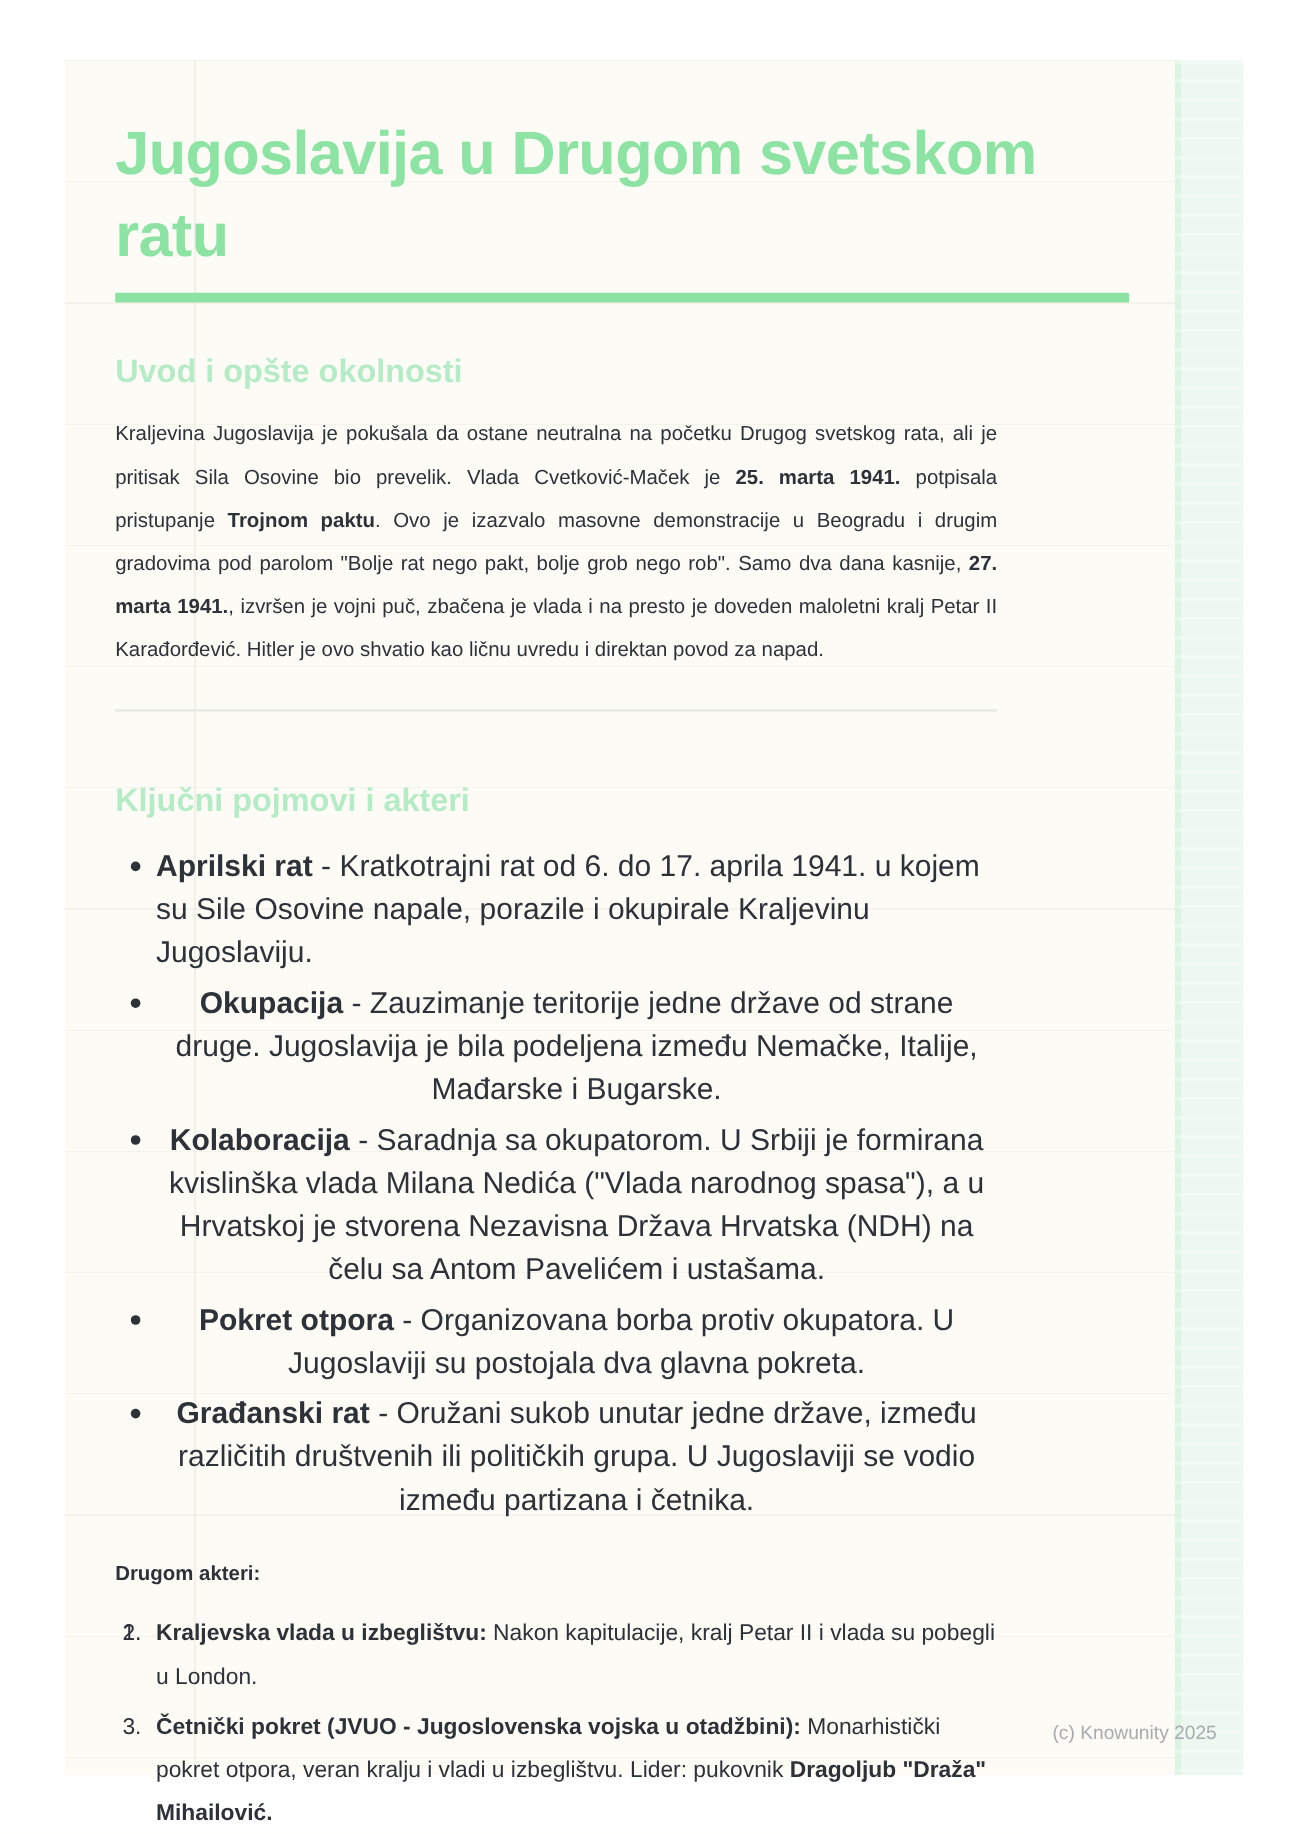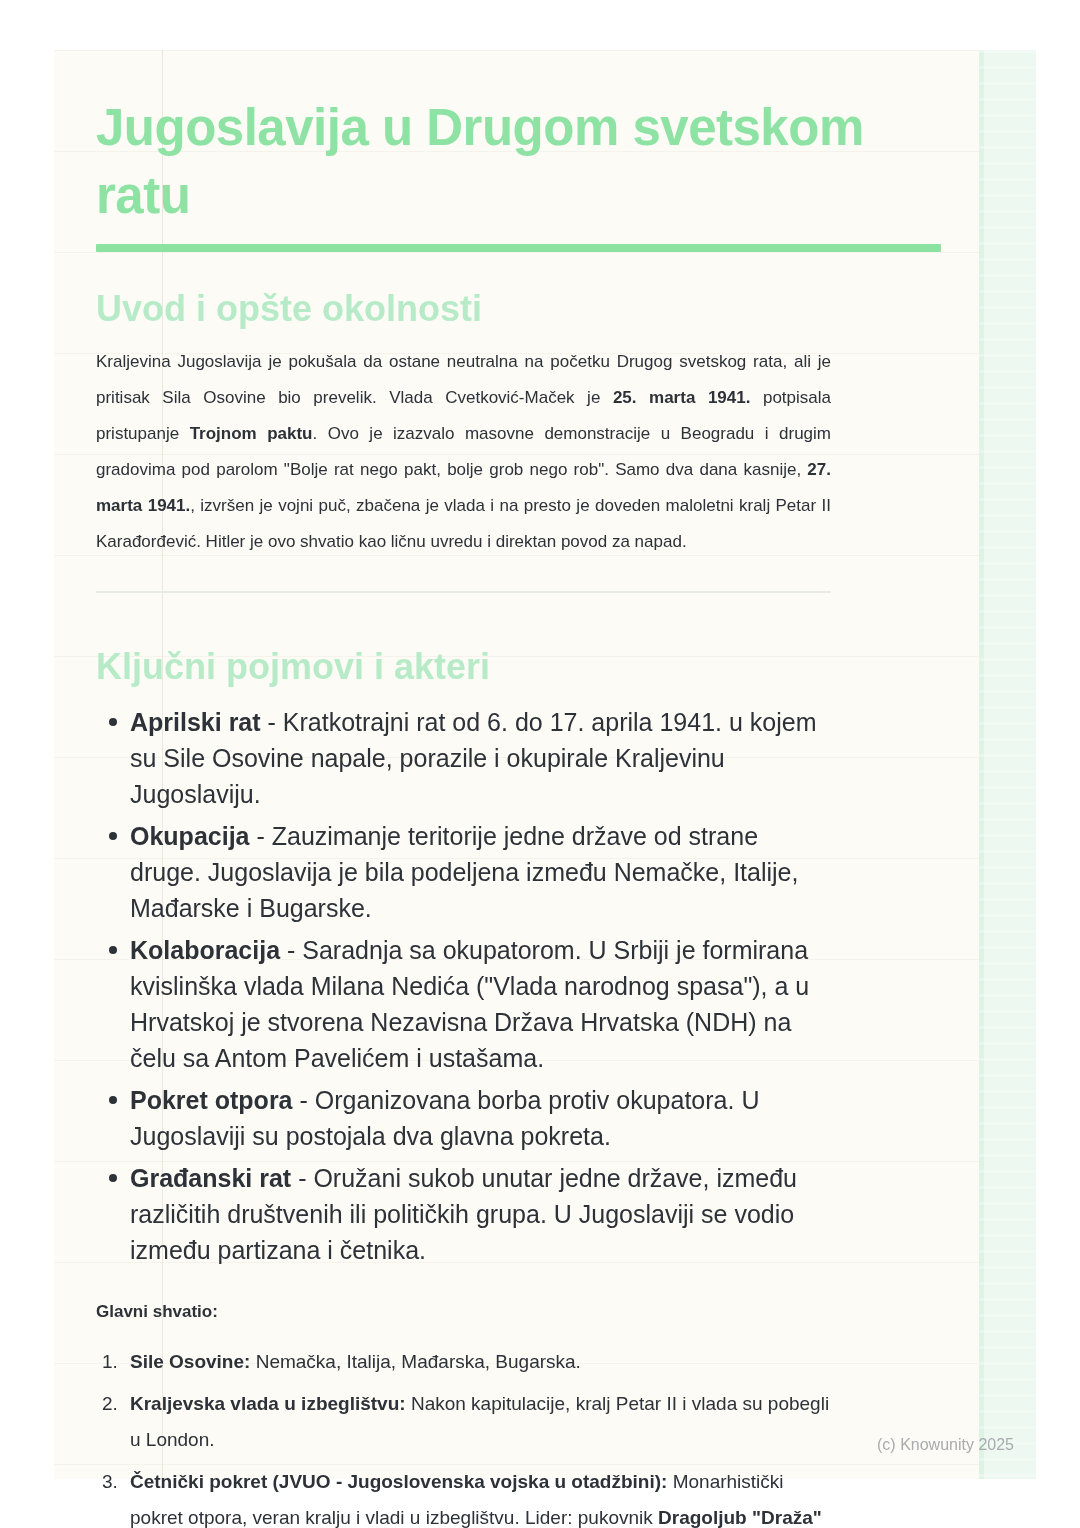--- a/index.html
+++ b/index.html
@@ -41,30 +41,30 @@
   h1{
     margin:44px 0 0;font-size:51px;line-height:68px;font-weight:bold;
     color:var(--title-green,#8ee3a4);letter-spacing:-0.5px;
   }
   h1 .tline{display:block;white-space:nowrap;}
   .title-rule{
     width:845px;height:8px;margin-top:14px;border-radius:1px;
     background:var(--rule-green,#8ce2a1);
   }
   h2{
-    margin:40px 0 0;font-size:36px;line-height:34px;font-weight:bold;
+    margin:40px 0 0;font-size:27px;line-height:34px;font-weight:bold;
     color:var(--heading-green,#b7ebc7);
   }
   h2.second{margin-top:57px;}
   p.body{font-size:17px;line-height:36px;margin:18px 0 0;}
   p.just{text-align:justify;}
   .divider{height:2px;background:#e8ebe3;margin-top:31px;width:735px;}
   ul.terms{list-style:none;margin:20px 0 0;padding:0;}
   ul.terms li{position:relative;padding-left:34px;font-size:25px;line-height:36px;}
-  ul.terms li + li{margin-top:6px;}
+  ul.terms li + li{margin-top:6px;text-align:center;}
   .dot{
     position:absolute;left:13px;top:14px;width:8px;height:8px;border-radius:50%;
     background:var(--body-text,#2d3138);
   }
   p.bold-line{font-weight:bold;margin-top:26px;}
   ol.actors{list-style:none;margin:14px 0 0;padding:0;}
   ol.actors li{position:relative;padding-left:34px;font-size:19px;line-height:36px;}
   ol.actors li + li{margin-top:6px;}
   .num{position:absolute;left:6px;top:0;}
   .credit{
@@ -95,23 +95,23 @@
     <h2 class="second">Ključni pojmovi i akteri</h2>
 
     <ul class="terms">
       <li><span class="dot"></span><span class="li-text"><b>Aprilski rat</b> - Kratkotrajni rat od 6. do 17. aprila 1941. u kojem su Sile Osovine napale, porazile i okupirale Kraljevinu Jugoslaviju.</span></li>
       <li><span class="dot"></span><span class="li-text"><b>Okupacija</b> - Zauzimanje teritorije jedne države od strane druge. Jugoslavija je bila podeljena između Nemačke, Italije, Mađarske i Bugarske.</span></li>
       <li><span class="dot"></span><span class="li-text"><b>Kolaboracija</b> - Saradnja sa okupatorom. U Srbiji je formirana kvislinška vlada Milana Nedića ("Vlada narodnog spasa"), a u Hrvatskoj je stvorena Nezavisna Država Hrvatska (NDH) na čelu sa Antom Pavelićem i ustašama.</span></li>
       <li><span class="dot"></span><span class="li-text"><b>Pokret otpora</b> - Organizovana borba protiv okupatora. U Jugoslaviji su postojala dva glavna pokreta.</span></li>
       <li><span class="dot"></span><span class="li-text"><b>Građanski rat</b> - Oružani sukob unutar jedne države, između različitih društvenih ili političkih grupa. U Jugoslaviji se vodio između partizana i četnika.</span></li>
     </ul>
 
-    <p class="body bold-line">Glavni shvatio:</p>
+    <p class="body bold-line">Drugom akteri:</p>
 
     <ol class="actors">
-      <li><span class="num">1.</span><span class="li-text"><b>Sile Osovine:</b> Nemačka, Italija, Mađarska, Bugarska.</span></li>
+      <li><span class="num">1.</span></li>
       <li><span class="num">2.</span><span class="li-text"><b>Kraljevska vlada u izbeglištvu:</b> Nakon kapitulacije, kralj Petar II i vlada su pobegli u London.</span></li>
       <li><span class="num">3.</span><span class="li-text"><b>Četnički pokret (JVUO - Jugoslovenska vojska u otadžbini):</b> Monarhistički pokret otpora, veran kralju i vladi u izbeglištvu. Lider: pukovnik <b>Dragoljub "Draža" Mihailović.</b></span></li>
     </ol>
   </div>
 
   <div class="credit">(c) Knowunity 2025</div>
 </div>
 
 </body></html>

